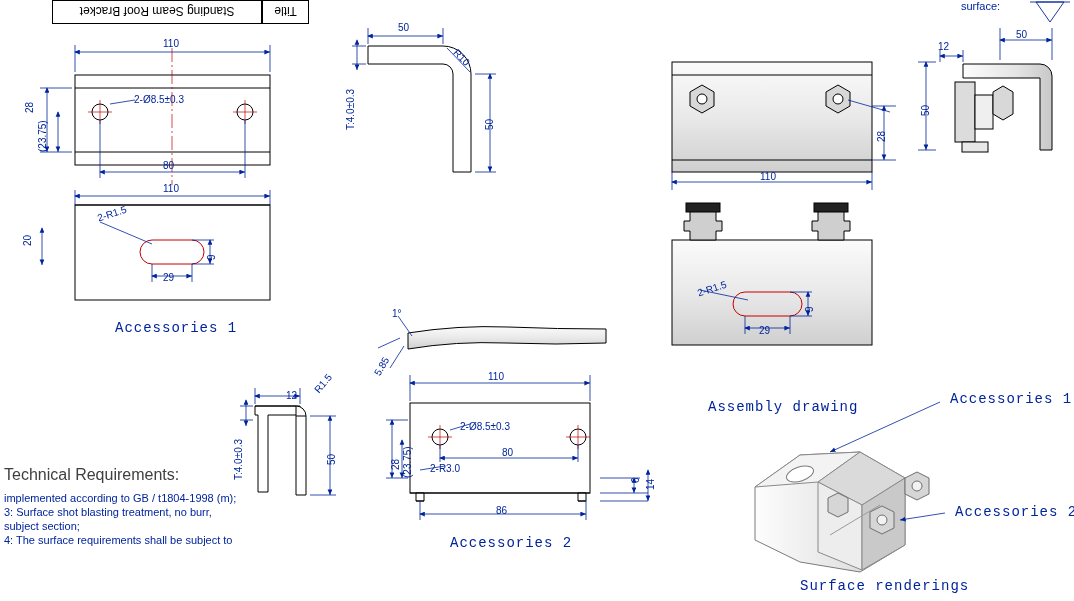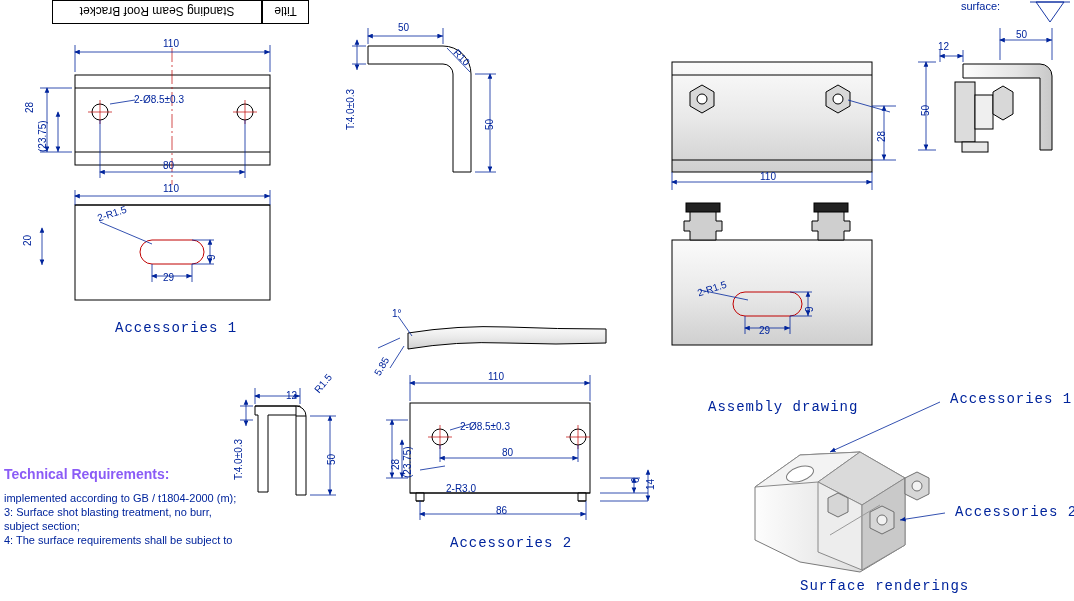--- a/index.html
+++ b/index.html
@@ -5,21 +5,21 @@
   html,body{margin:0;padding:0;background:#ffffff;}
   body{width:1074px;height:601px;position:relative;overflow:hidden;
        font-family:"Liberation Sans",sans-serif;}
   .stage{position:absolute;left:0;top:0;width:1074px;height:601px;}
   svg.layer{position:absolute;left:0;top:0;width:1074px;height:601px;overflow:visible;}
   .lbl{position:absolute;white-space:nowrap;color:#00249c;font-size:11px;
        font-family:"Liberation Sans",sans-serif;}
   .lbl.dim{font-size:10px;}
   .lbl.big{font-size:14px;letter-spacing:1px;font-family:Liberation Mono, monospace;}
   .tech{position:absolute;color:#00249c;font-size:11px;line-height:14px;}
-  .techhead{position:absolute;color:#8b5cf6;font-size:14px;font-weight:bold;}
+  .techhead{position:absolute;color:#404040;font-size:16px;font-weight:normal;}
   .rot180{transform:rotate(180deg);transform-origin:center center;}
   .titlebox{position:absolute;border:1px solid #000;background:#fff;}
 </style>
 </head>
 <body>
 
 <div class="stage">
 
 <svg class="layer" viewBox="0 0 1074 601">
   <defs>
@@ -302,32 +302,32 @@
 <div class="lbl dim" style="left:372px;top:372px;transform:rotate(-60deg);transform-origin:left top;">5.85</div>
 <div class="lbl dim" style="left:286px;top:390px;">12</div>
 <div class="lbl dim" style="left:312px;top:388px;transform:rotate(-50deg);transform-origin:left top;">R1.5</div>
 <div class="lbl dim" style="left:233px;top:480px;transform:rotate(-90deg);transform-origin:left top;">T:4.0±0.3</div>
 <div class="lbl dim" style="left:326px;top:465px;transform:rotate(-90deg);transform-origin:left top;">50</div>
 <div class="lbl dim" style="left:488px;top:371px;">110</div>
 <div class="lbl dim" style="left:460px;top:421px;">2-Ø8.5±0.3</div>
 <div class="lbl dim" style="left:502px;top:447px;">80</div>
 <div class="lbl dim" style="left:390px;top:470px;transform:rotate(-90deg);transform-origin:left top;">28</div>
 <div class="lbl dim" style="left:402px;top:478px;transform:rotate(-90deg);transform-origin:left top;">(23.75)</div>
-<div class="lbl dim" style="left:446px;top:463px;margin-top:20px;">2-R3.0</div>
+<div class="lbl dim" style="left:430px;top:463px;">2-R3.0</div>
 <div class="lbl dim" style="left:630px;top:483px;transform:rotate(-90deg);transform-origin:left top;">6</div>
 <div class="lbl dim" style="left:645px;top:490px;transform:rotate(-90deg);transform-origin:left top;">14</div>
 <div class="lbl dim" style="left:496px;top:505px;">86</div>
 
 <div class="lbl big" style="left:450px;top:535px;">Accessories 2</div>
 <div class="lbl big" style="left:800px;top:578px;">Surface renderings</div>
 
 <div class="lbl big" style="left:950px;top:391px;">Accessories 1</div>
 <div class="lbl big" style="left:955px;top:504px;">Accessories 2</div>
 
 <div class="techhead" style="left:4px;top:466px;">Technical Requirements:</div>
 <div class="tech" style="left:4px;top:491px;width:300px;">
-  <div>implemented according to GB / t1804-2000 (m);</div>
+  <div>implemented according to GB / t1804-1998 (m);</div>
   <div>3: Surface shot blasting treatment, no burr,</div>
   <div>subject section;</div>
   <div>4: The surface requirements shall be subject to</div>
 </div>
 
 </div>
 
 </body></html>

